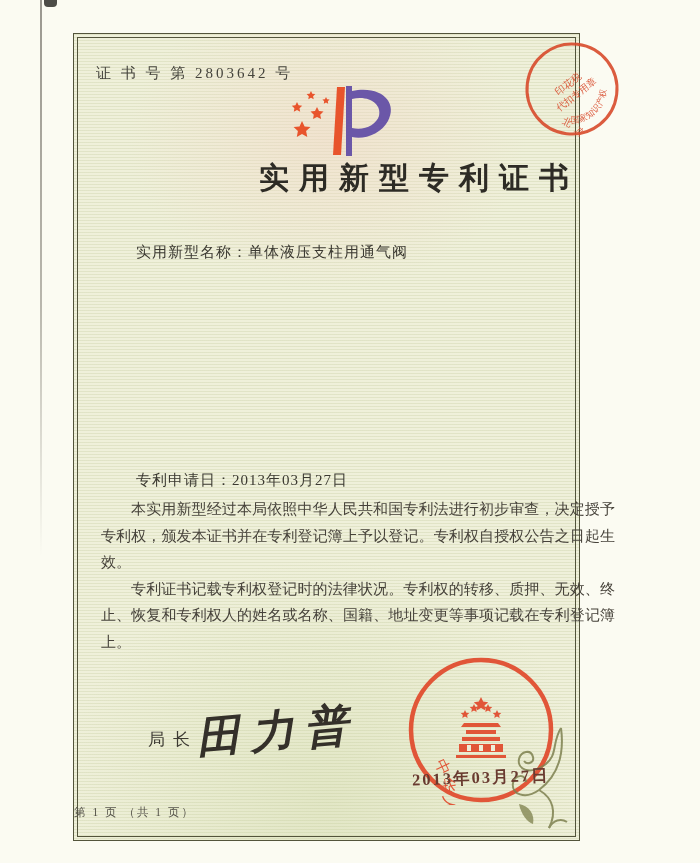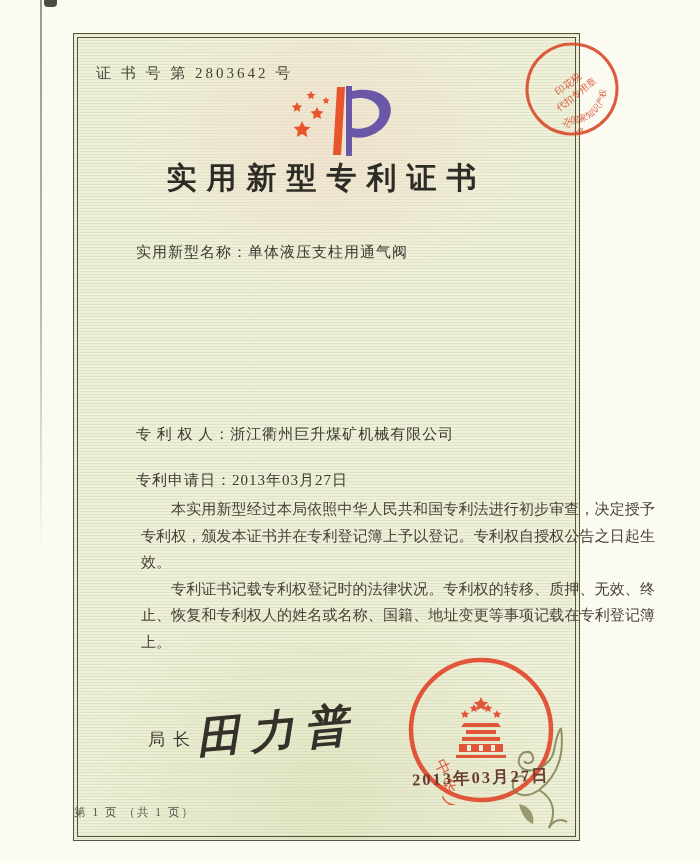--- a/index.html
+++ b/index.html
@@ -19,26 +19,26 @@
     border:1.5px solid #53543b;box-sizing:border-box;
     background:
       radial-gradient(55% 26% at 50% 13%, rgba(242,216,198,.55), rgba(242,216,198,0) 72%),
       radial-gradient(70% 40% at 50% 95%, rgba(196,208,150,.30), rgba(196,208,150,0) 75%),
       repeating-linear-gradient(180deg, rgba(168,178,120,.20) 0px, rgba(168,178,120,.20) 1px, rgba(0,0,0,0) 1px, rgba(0,0,0,0) 3px),
       #eff0da;
   }
   .frame-inner{position:absolute;inset:3px;border:1px solid #53543b;pointer-events:none;}
   .cert-no{position:absolute;left:22px;top:30px;font-size:15px;letter-spacing:3px;color:#45443c;}
   .logo{position:absolute;left:212px;top:51px;width:122px;height:74px;}
-  .title{position:absolute;left:0;top:124px;width:100%;text-align:center;
+  .title{position:absolute;left:0;top:124px;width:100%;text-align:right;
     font-size:30px;font-weight:bold;letter-spacing:10px;color:#2d2b25;}
   .field{position:absolute;left:22px;font-size:15px;color:#3b3931;letter-spacing:1px;white-space:nowrap;margin-left:40px;}
   .f0{top:209px}.f1{top:254px}.f2{top:300px}.f3{top:346px}.f4{top:391px}.f5{top:437px}
   .paras{position:absolute;left:27px;top:462px;width:514px;font-size:15px;line-height:26.5px;
-    color:#46423a;text-align:justify;margin-left:40px;}
+    color:#46423a;text-align:justify;}
   .paras p{margin:0;text-indent:2em;}
   .signer{position:absolute;left:74px;top:694px;font-size:17px;letter-spacing:8px;color:#3c3a32;text-align:center;}
   .signature{position:absolute;left:122px;top:668px;font-size:44px;font-weight:600;
     font-style:italic;letter-spacing:10px;color:#34302a;transform:rotate(-5deg);}
   .seal-main{position:absolute;left:332px;top:621px;width:150px;height:150px;opacity:.92;}
   .seal-date{position:absolute;left:338px;top:733px;font-size:16.5px;font-weight:bold;
     letter-spacing:2px;color:#693a30;transform:rotate(-2deg);z-index:3;white-space:nowrap;}
   .stamp-corner{position:absolute;left:448px;top:5px;width:100px;height:100px;opacity:.9;}
   .flourish{position:absolute;right:6px;bottom:6px;width:78px;height:110px;}
   .footer{position:absolute;left:0;top:771px;width:100%;text-align:left;
@@ -67,21 +67,20 @@
     <g>
       <path d="M51 2 L59 2 L55 70 L47 70 Z" fill="#e8542c"></path>
       <path d="M60 1 L66 1 L66 71 L60 71 Z" fill="#6b57a8"></path>
       <path d="M66 6 C96 0 112 18 102 36 C95 49 78 55 66 52 L66 43 C78 46 90 40 93 31 C96 20 84 10 66 14 Z" fill="#6b57a8"></path>
     </g>
   </svg>
 
   <div class="title">实用新型专利证书</div>
 
   <div class="field f0"><span>实用新型名称：</span><span>单体液压支柱用通气阀</span></div>
-  <div class="field f4"><span>专 利 权 人：</span><span>浙江衢州巨升煤矿机械有限公司</span></div>
   <div class="field f5"><span>专利申请日：</span><span>2013年03月27日</span></div>
 
   <div class="paras">
     <p>本实用新型经过本局依照中华人民共和国专利法进行初步审查，决定授予专利权，颁发本证书并在专利登记簿上予以登记。专利权自授权公告之日起生效。</p>
     <p>专利证书记载专利权登记时的法律状况。专利权的转移、质押、无效、终止、恢复和专利权人的姓名或名称、国籍、地址变更等事项记载在专利登记簿上。</p>
   </div>
 
   <div class="signer">局长</div>
   <div class="signature">田力普</div>
 

